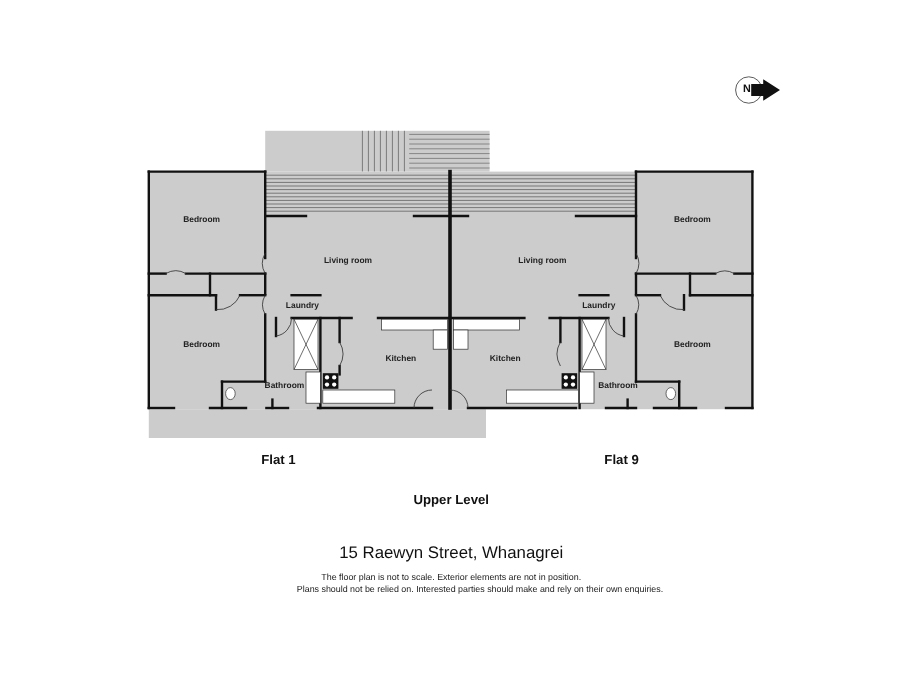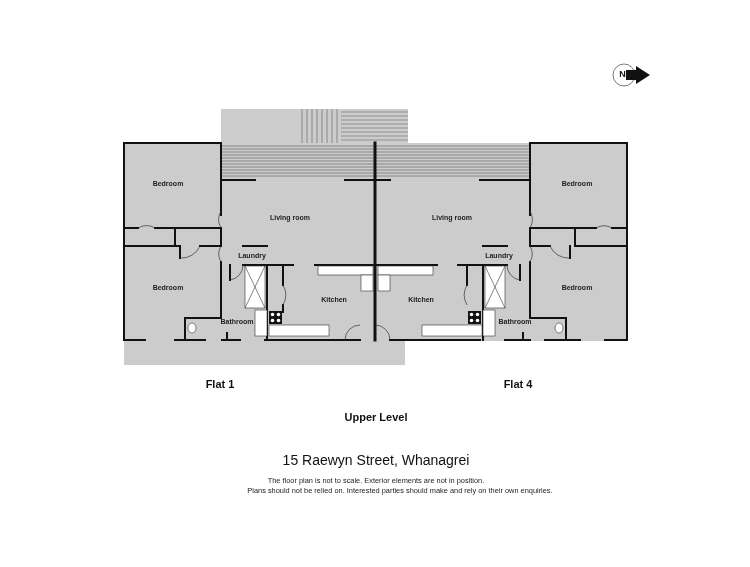--- a/index.html
+++ b/index.html
@@ -189,18 +189,18 @@
 <div class="lbl room" style="left:237px;top:318px;">Bathroom</div>
 <div class="lbl room" style="left:334px;top:296px;">Kitchen</div>
 
 <div class="lbl room" style="left:577px;top:180px;">Bedroom</div>
 <div class="lbl room" style="left:452px;top:214px;">Living room</div>
 <div class="lbl room" style="left:499px;top:252px;">Laundry</div>
 <div class="lbl room" style="left:577px;top:284px;">Bedroom</div>
 <div class="lbl room" style="left:515px;top:318px;">Bathroom</div>
 <div class="lbl room" style="left:421px;top:296px;">Kitchen</div>
 
-<div class="lbl flat" style="left:220px;top:378px;">Flat 1</div>
-<div class="lbl flat" style="left:518px;top:378px;">Flat 4</div>
+<div class="lbl flat" style="left:232px;top:378px;">Flat 1</div>
+<div class="lbl flat" style="left:518px;top:378px;">Flat 9</div>
 <div class="lbl level" style="left:376px;top:411px;">Upper Level</div>
 <div class="lbl addr" style="left:376px;top:452px;">15 Raewyn Street, Whanagrei</div>
 <div class="lbl disc" style="left:376px;top:476px;">The floor plan is not to scale. Exterior elements are not in position.</div>
 <div class="lbl disc" style="left:376px;top:486px;margin-left:24px;">Plans should not be relied on. Interested parties should make and rely on their own enquiries.</div>
 
 </body></html>

